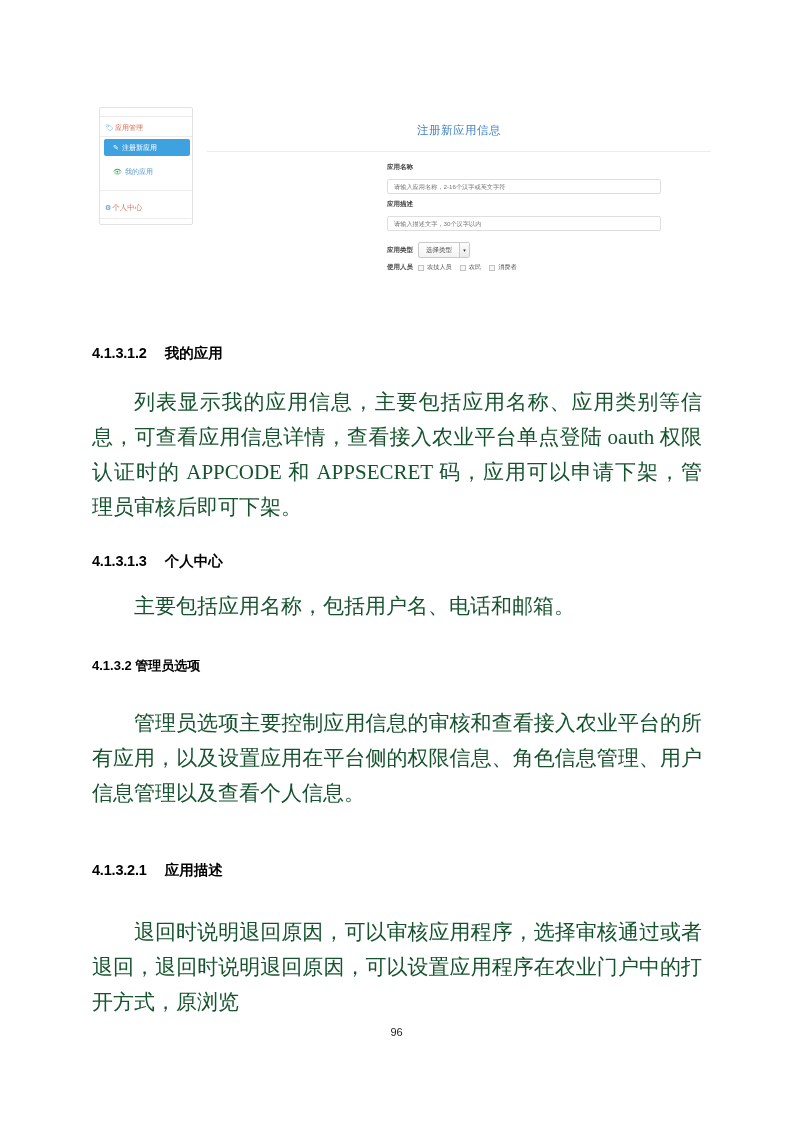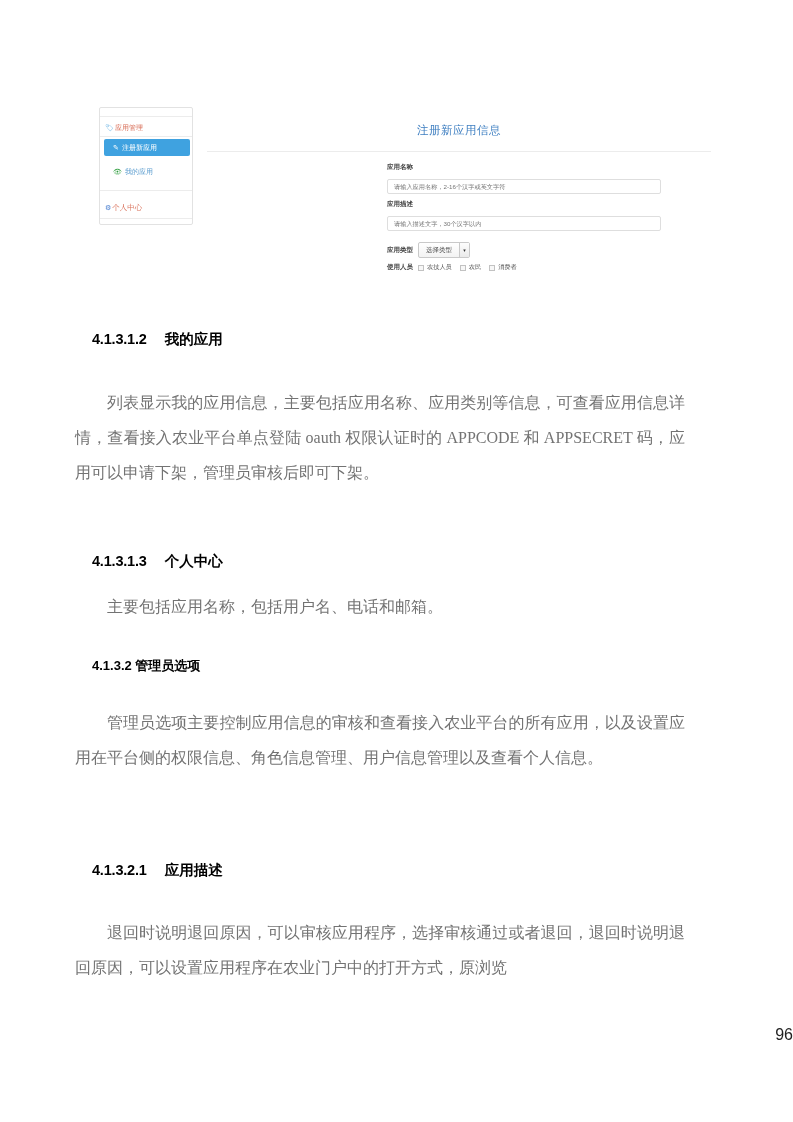--- a/index.html
+++ b/index.html
@@ -209,39 +209,39 @@
     font-weight: bold;
     color: #000;
     white-space: nowrap;
   }
   .h4 { font-size: 14.5px; }
   .h3 { font-size: 13px; }
   .h-num { letter-spacing: -0.2px; }
 
   .para {
     position: absolute;
-    left: 75px;
+    left: 92px;
     width: 610px;
     font-family: "Liberation Serif", "DejaVu Serif", serif;
-    font-size: 16px;
+    font-size: 21px;
     line-height: 35px;
-    color: #737373;
+    color: #14532d;
     text-align: justify;
     text-justify: inter-ideograph;
   }
   .indent { text-indent: 2em; }
 
   .page-num {
     position: absolute;
     left: 0;
     top: 1026px;
     width: 793px;
-    text-align: right;
+    text-align: center;
     font-family: "Liberation Sans", "DejaVu Sans", sans-serif;
-    font-size: 16px;
+    font-size: 11px;
     color: #222;
   }
 </style>
 </head>
 <body>
 
 <div class="figure">
 
   <div class="side-card">
 
@@ -309,21 +309,21 @@
           </label>
         </div>
       </div>
 
     </div>
   </div>
 </div>
 
 <div class="doc">
 
-  <div class="h-sub h4" style="left:92px; top:330px;">
+  <div class="h-sub h4" style="left:92px; top:344px;">
     <span class="h-num">4.1.3.1.2</span>
     <span style="display:inline-block;width:14px"></span><span>我的应用</span>
   </div>
 
   <div class="para indent" style="top:385px;">列表显示我的应用信息，主要包括应用名称、应用类别等信息，可查看应用信息详情，查看接入农业平台单点登陆 oauth 权限认证时的 APPCODE 和 APPSECRET 码，应用可以申请下架，管理员审核后即可下架。</div>
 
   <div class="h-sub h4" style="left:92px; top:552px;">
     <span class="h-num">4.1.3.1.3</span>
     <span style="display:inline-block;width:14px"></span><span>个人中心</span>
   </div>

